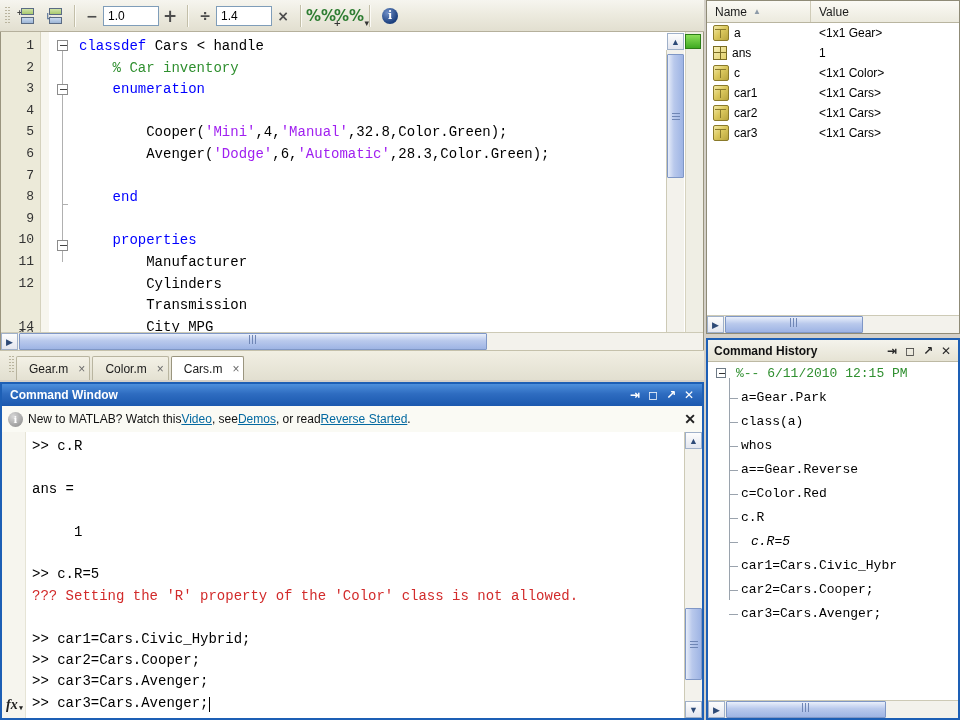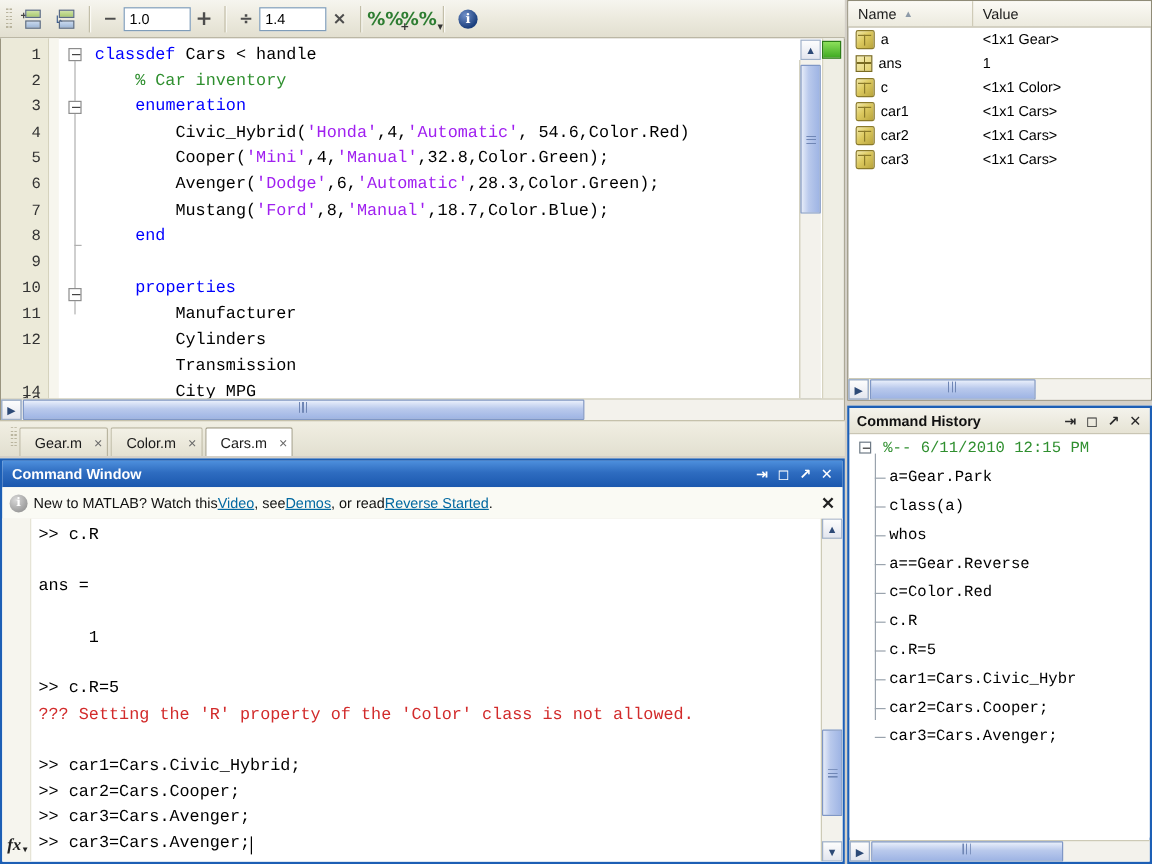--- a/index.html
+++ b/index.html
@@ -329,24 +329,22 @@
       <div class="fold-box" style="top:8px;"></div>
       <div class="fold-box" style="top:52px;"></div>
       <div class="fold-tick" style="top:172px;"></div>
       <div class="fold-box" style="top:208px;"></div>
     </div>
 
     <div id="code-area">
         <div class="cline" style="top: 6px;"><span class="kw">classdef </span><span>Cars &lt; handle</span></div>
         <div class="cline" style="top: 27.6px;"><span class="cmt">    % Car inventory</span></div>
         <div class="cline" style="top: 49.2px;"><span>    </span><span class="kw">enumeration</span></div>
-        <div class="cline" style="top: 70.8px;"><span>        Civic_Hybrid(</span><span class="str">'Honda'</span><span>,4,</span><span class="str">'Automatic'</span><span>, 54.6,Color.Red)</span></div>
         <div class="cline" style="top: 92.4px;"><span>        Cooper(</span><span class="str">'Mini'</span><span>,4,</span><span class="str">'Manual'</span><span>,32.8,Color.Green);</span></div>
         <div class="cline" style="top: 114px;"><span>        Avenger(</span><span class="str">'Dodge'</span><span>,6,</span><span class="str">'Automatic'</span><span>,28.3,Color.Green);</span></div>
-        <div class="cline" style="top: 135.6px;"><span>        Mustang(</span><span class="str">'Ford'</span><span>,8,</span><span class="str">'Manual'</span><span>,18.7,Color.Blue);</span></div>
         <div class="cline" style="top: 157.2px;"><span>    </span><span class="kw">end</span></div>
         <div class="cline" style="top: 178.8px;"><span></span></div>
         <div class="cline" style="top: 200.4px;"><span>    </span><span class="kw">properties</span></div>
         <div class="cline" style="top: 222px;"><span>        Manufacturer</span></div>
         <div class="cline" style="top: 243.6px;"><span>        Cylinders</span></div>
         <div class="cline" style="top: 265.2px;"><span>        Transmission</span></div>
         <div class="cline" style="top: 286.8px;"><span>        City MPG</span></div>
       </div>
 
     <div id="analyzer-strip">
@@ -518,21 +516,21 @@
         <div class="chline" style="left: 33px; top: 52px;">class(a)</div>
         <div class="ch-tick" style="top: 84px;"></div>
         <div class="chline" style="left: 33px; top: 76px;">whos</div>
         <div class="ch-tick" style="top: 108px;"></div>
         <div class="chline" style="left: 33px; top: 100px;">a==Gear.Reverse</div>
         <div class="ch-tick" style="top: 132px;"></div>
         <div class="chline" style="left: 33px; top: 124px;">c=Color.Red</div>
         <div class="ch-tick" style="top: 156px;"></div>
         <div class="chline" style="left: 33px; top: 148px;">c.R</div>
         <div class="ch-tick" style="top: 180px;"></div>
-        <div class="chline" style="left: 33px; top: 172px;">c.R=5</div>
+        <div class="chline" style="left: 43px; top: 172px; font-style: italic;">c.R=5</div>
         <div class="ch-tick" style="top: 204px;"></div>
         <div class="chline" style="left: 33px; top: 196px;">car1=Cars.Civic_Hybr</div>
         <div class="ch-tick" style="top: 228px;"></div>
         <div class="chline" style="left: 33px; top: 220px;">car2=Cars.Cooper;</div>
         <div class="ch-tick" style="top: 252px;"></div>
         <div class="chline" style="left: 33px; top: 244px;">car3=Cars.Avenger;</div>
       </div>
 
     <div class="hscroll" style="bottom:0; left:0; right:0;">
       <div class="sb-arrow h" style="left:0;">◀</div>

